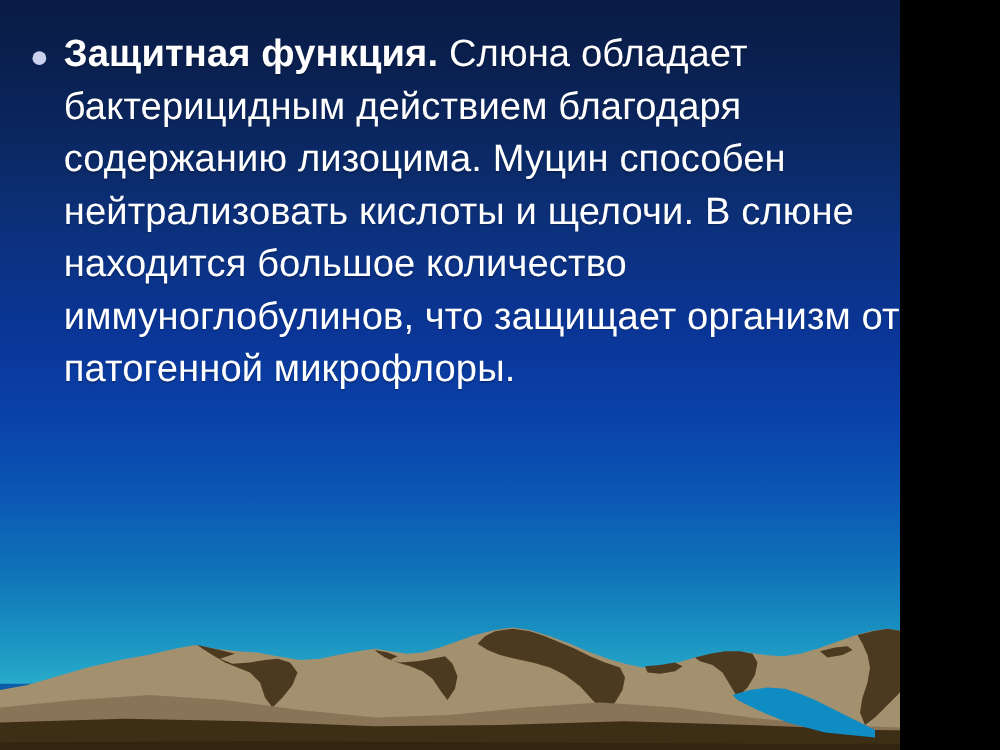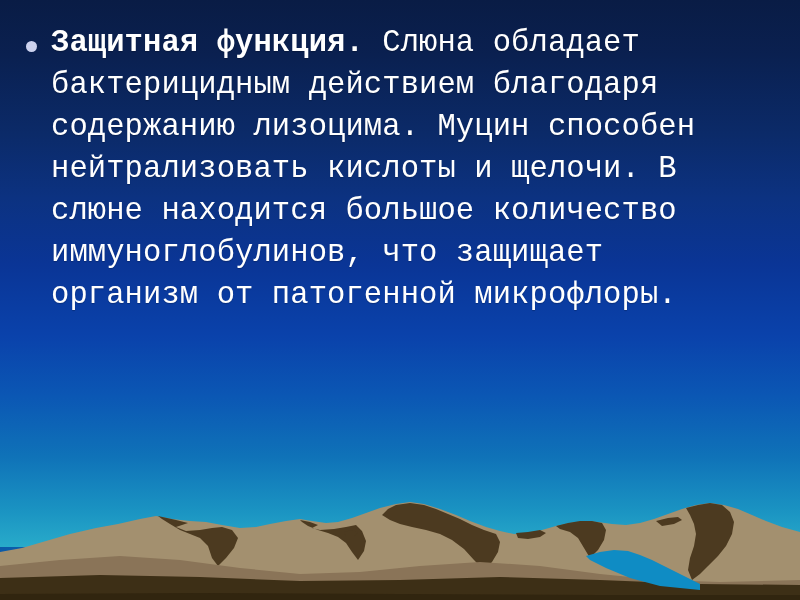--- a/index.html
+++ b/index.html
@@ -3,24 +3,24 @@
 <meta charset="utf-8">
 <title>Защитная функция</title>
 <style>
   html, body {
     margin: 0;
     padding: 0;
     background: #000;
   }
   #slide {
     position: relative;
-    width: 800px;
+    width: 720px;
     height: 600px;
     overflow: hidden;
-    font-family: Liberation Mono, monospace;
+    font-family: Liberation Sans, sans-serif;
     background: linear-gradient(
       to bottom,
       #091c45 0%,
       #0a2050 9%,
       #0b2a68 22%,
       #0c3281 33%,
       #0a3596 44%,
       #0a42ab 56%,
       #0b57b4 66%,
       #0f72b8 76%,

